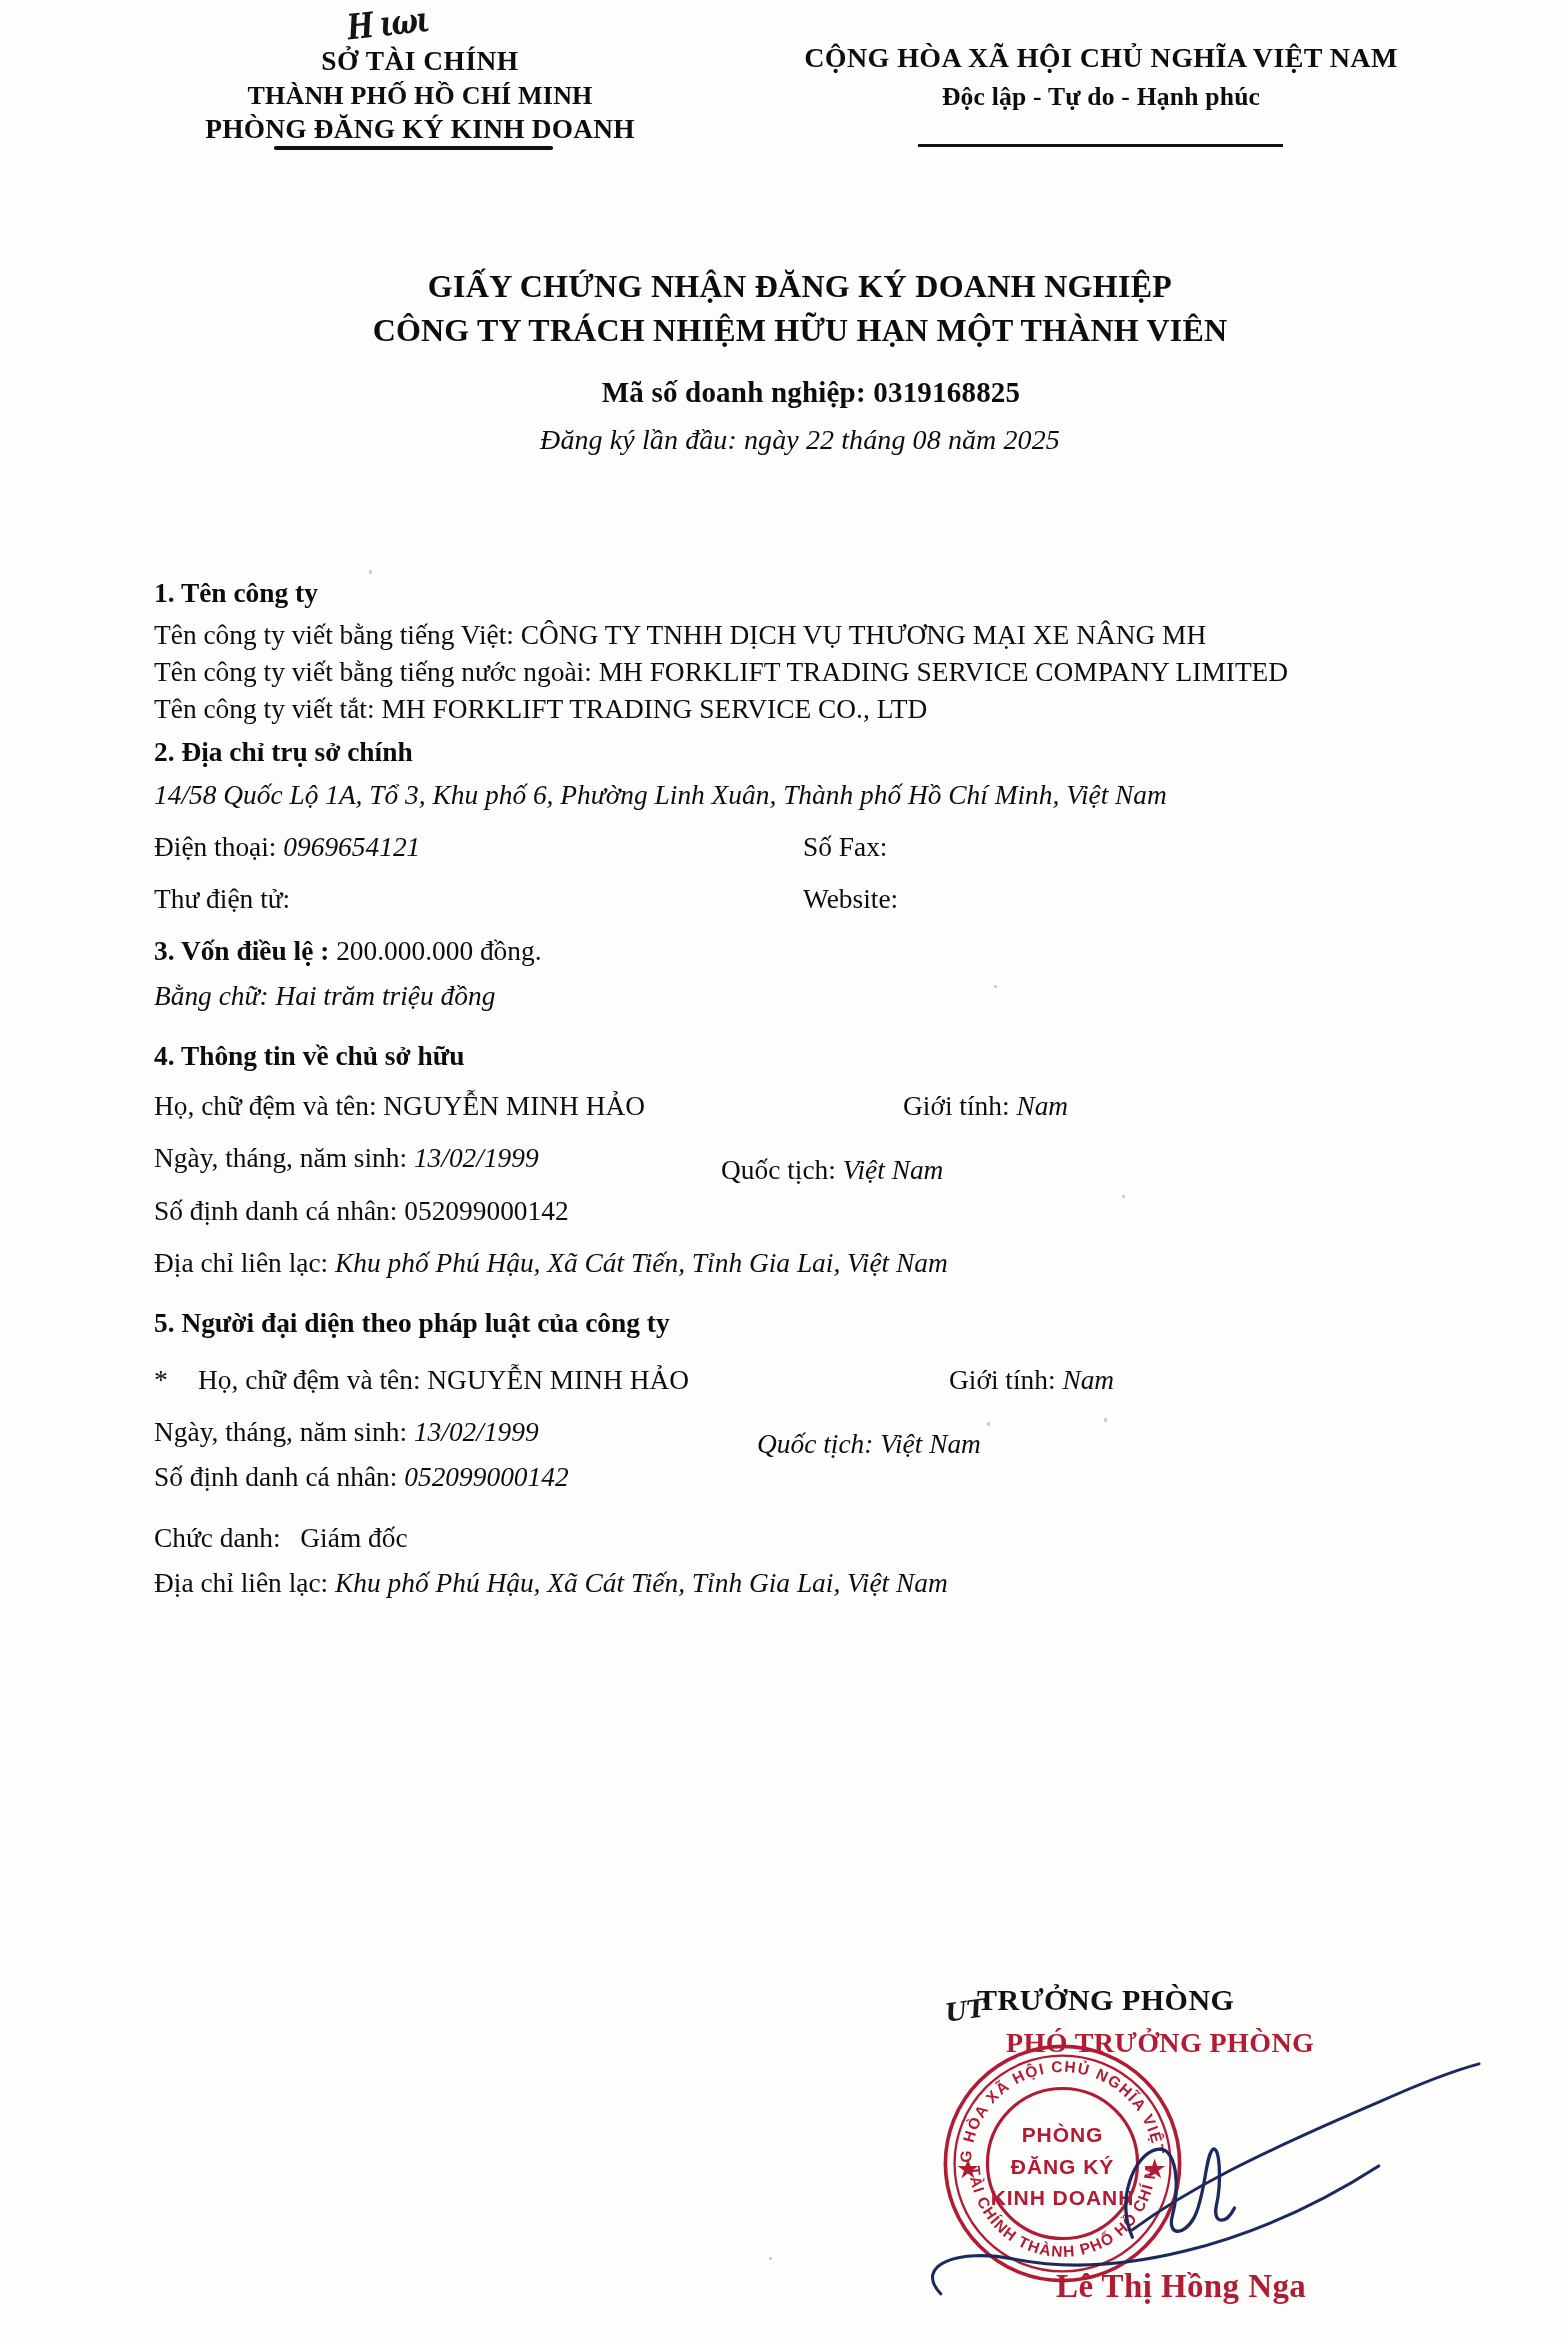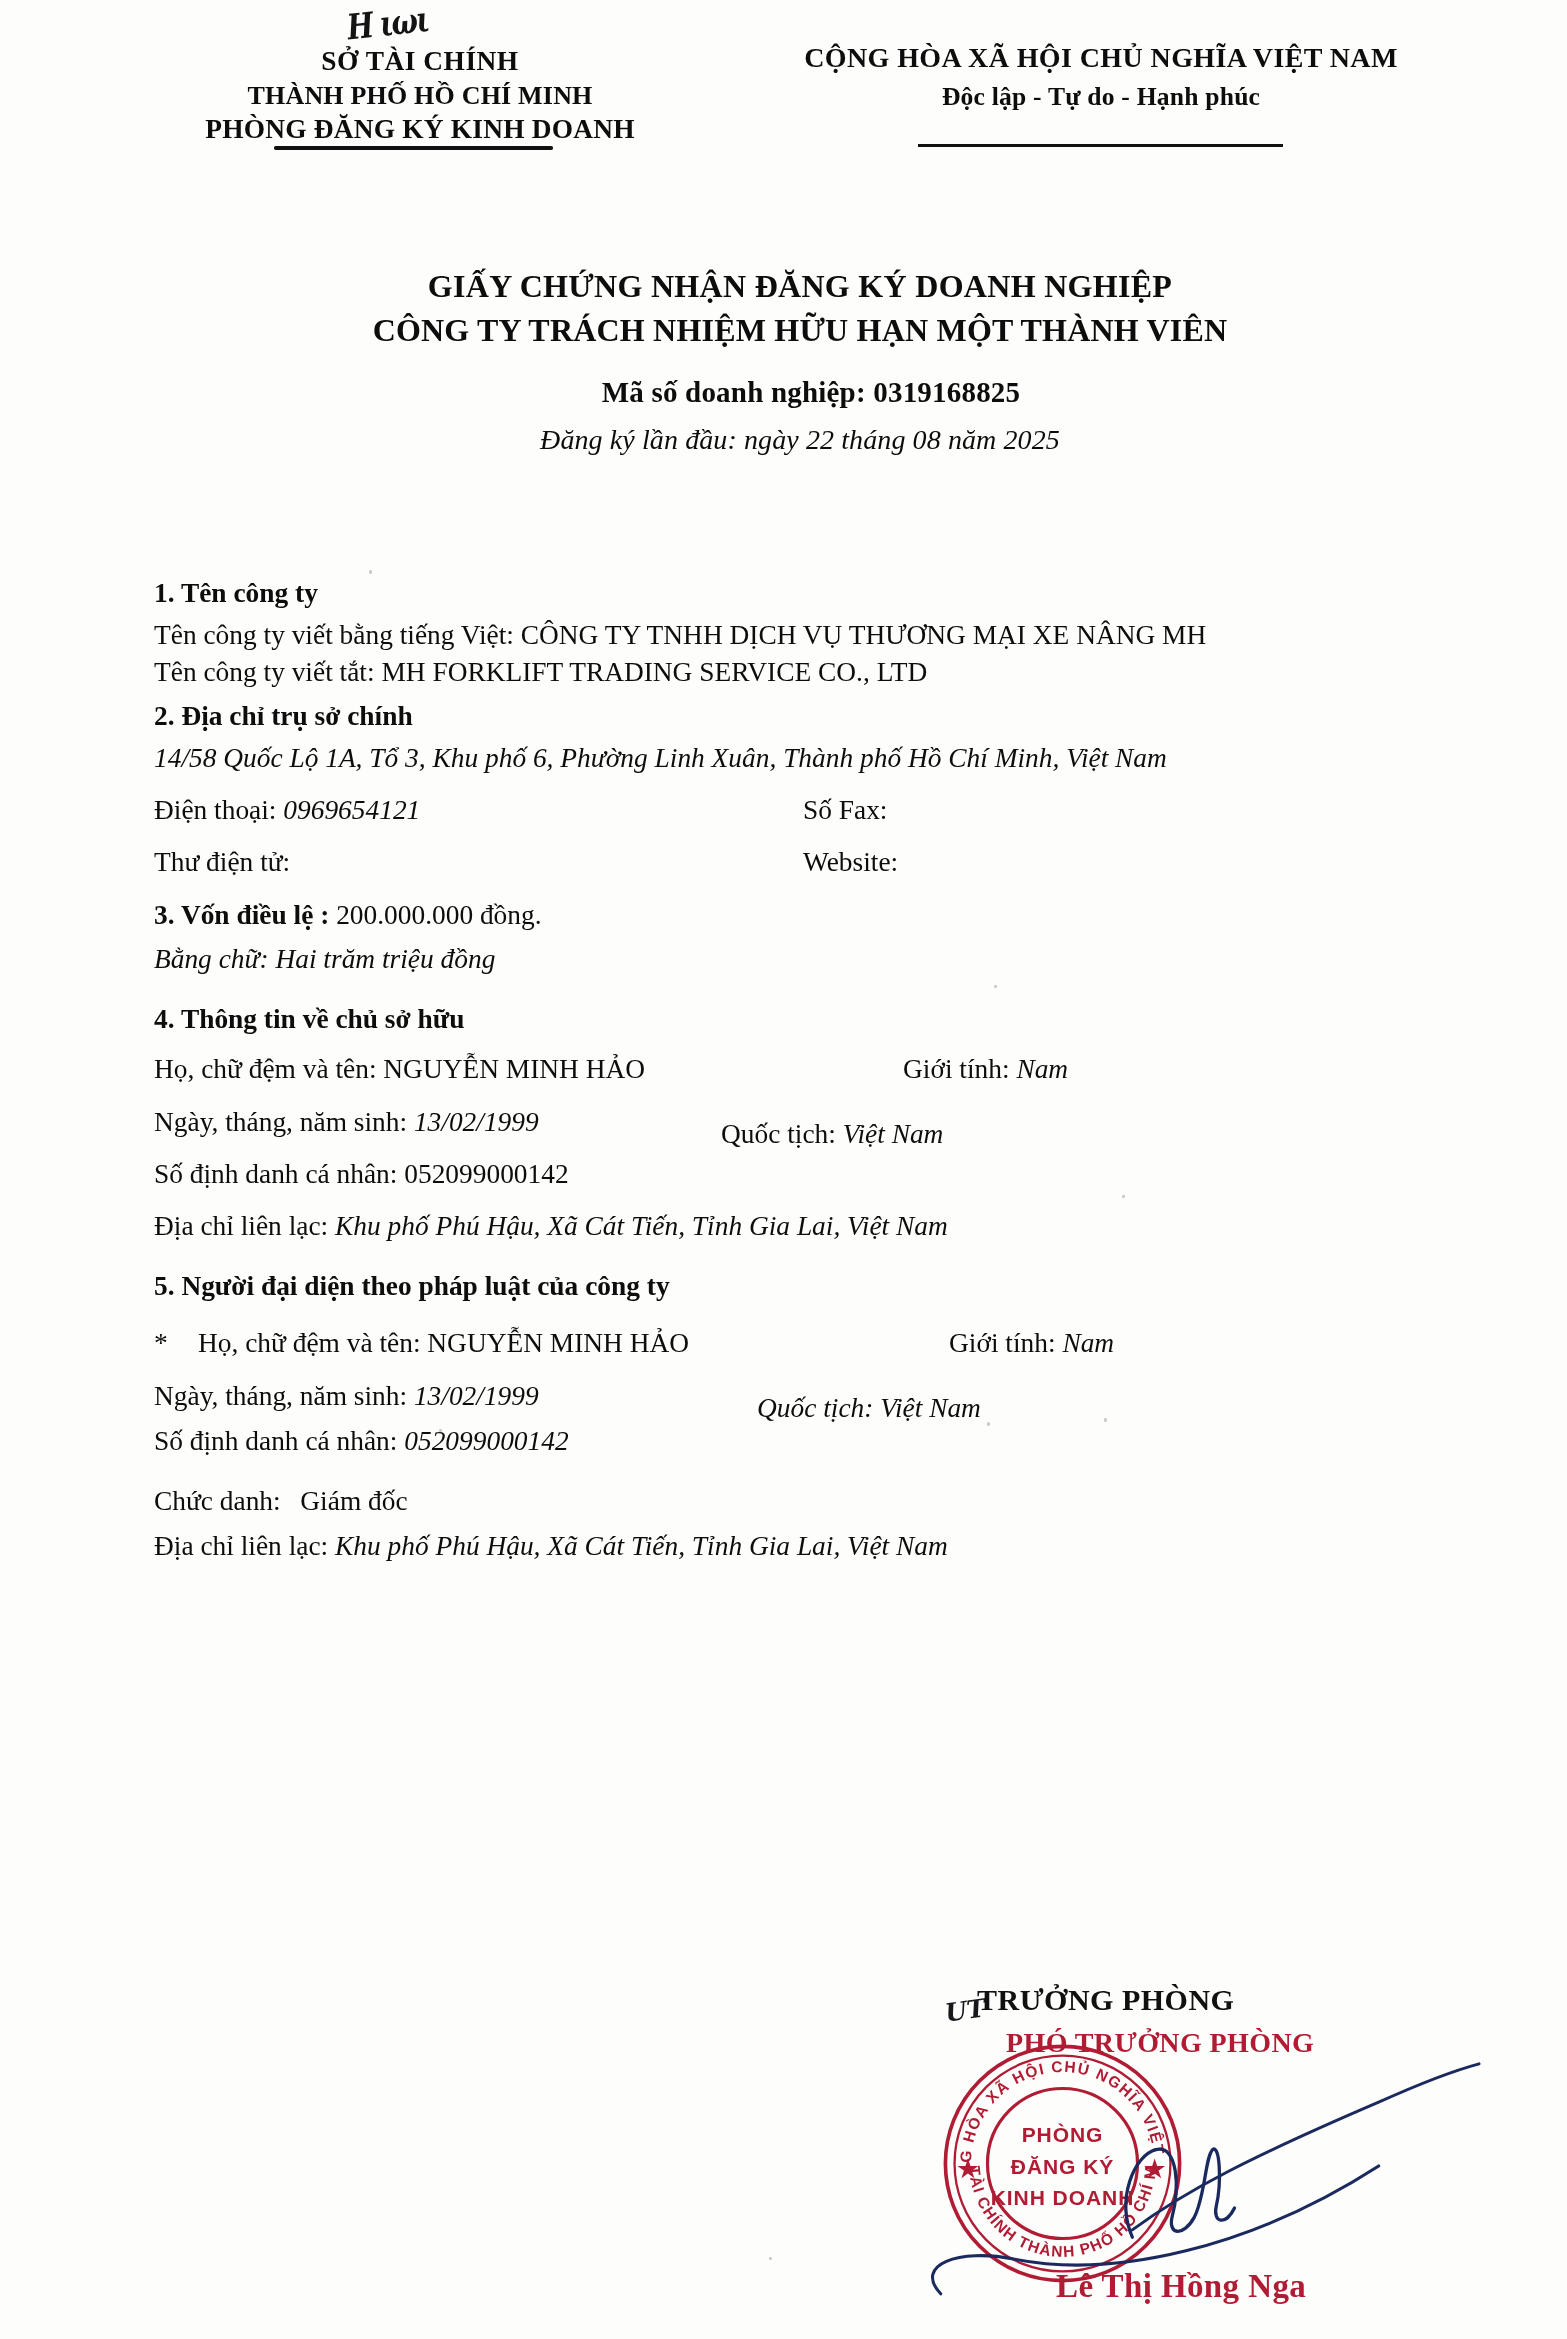--- a/index.html
+++ b/index.html
@@ -290,20 +290,21 @@
     <div class="t1">GIẤY CHỨNG NHẬN ĐĂNG KÝ DOANH NGHIỆP</div>
     <div class="t2">CÔNG TY TRÁCH NHIỆM HỮU HẠN MỘT THÀNH VIÊN</div>
     <div class="code">Mã số doanh nghiệp: 0319168825</div>
     <div class="regdate">Đăng ký lần đầu: ngày 22 tháng 08 năm 2025</div>
   </div>
 
   <div class="body">
 
     <div class="sec-head">1. Tên công ty</div>
     <p class="line"><span>Tên công ty viết bằng tiếng Việt: </span><span>CÔNG TY TNHH DỊCH VỤ THƯƠNG MẠI XE NÂNG MH</span></p>
+    <p class="line"><span>Tên công ty viết bằng tiếng nước ngoài: </span><span>MH FORKLIFT TRADING SERVICE COMPANY LIMITED</span></p>
     <p class="line"><span>Tên công ty viết tắt: </span><span>MH FORKLIFT TRADING SERVICE CO., LTD</span></p>
 
     <div class="gap-s"></div>
 
     <div class="sec-head">2. Địa chỉ trụ sở chính</div>
     <p class="line ital">14/58 Quốc Lộ 1A, Tổ 3, Khu phố 6, Phường Linh Xuân, Thành phố Hồ Chí Minh, Việt Nam</p>
 
     <div class="gap-m"></div>
 
     <div class="row2">

